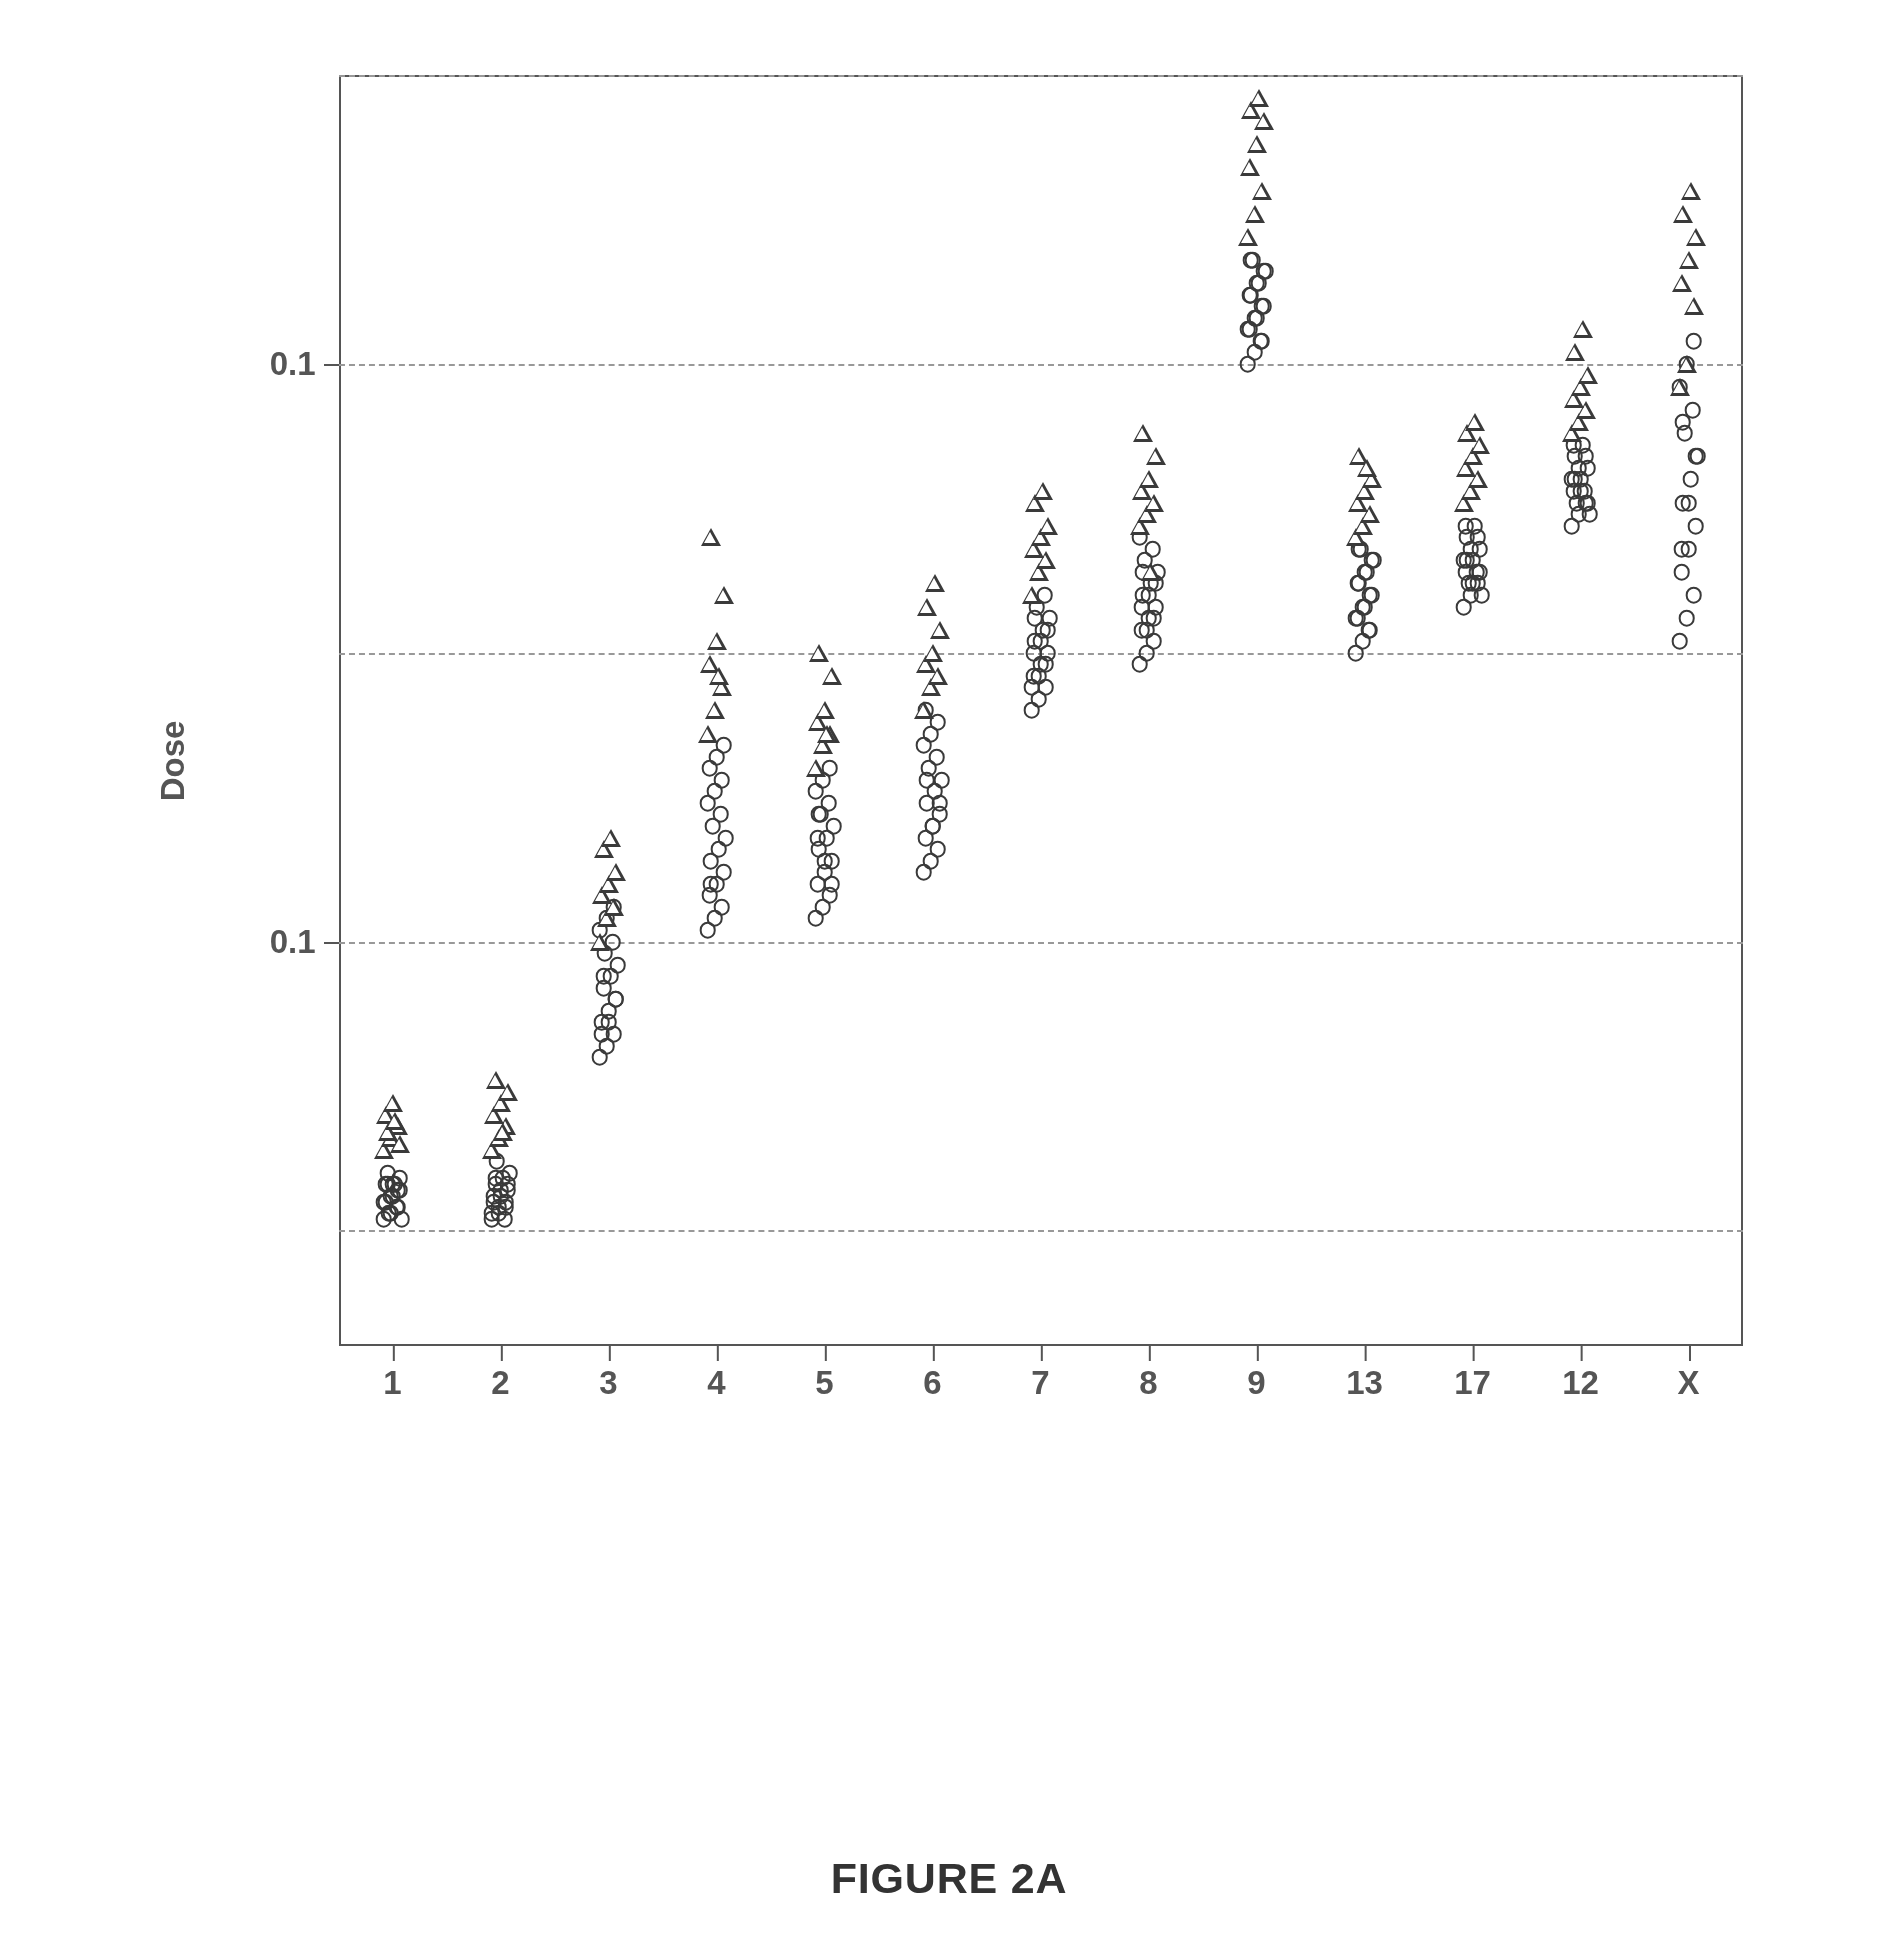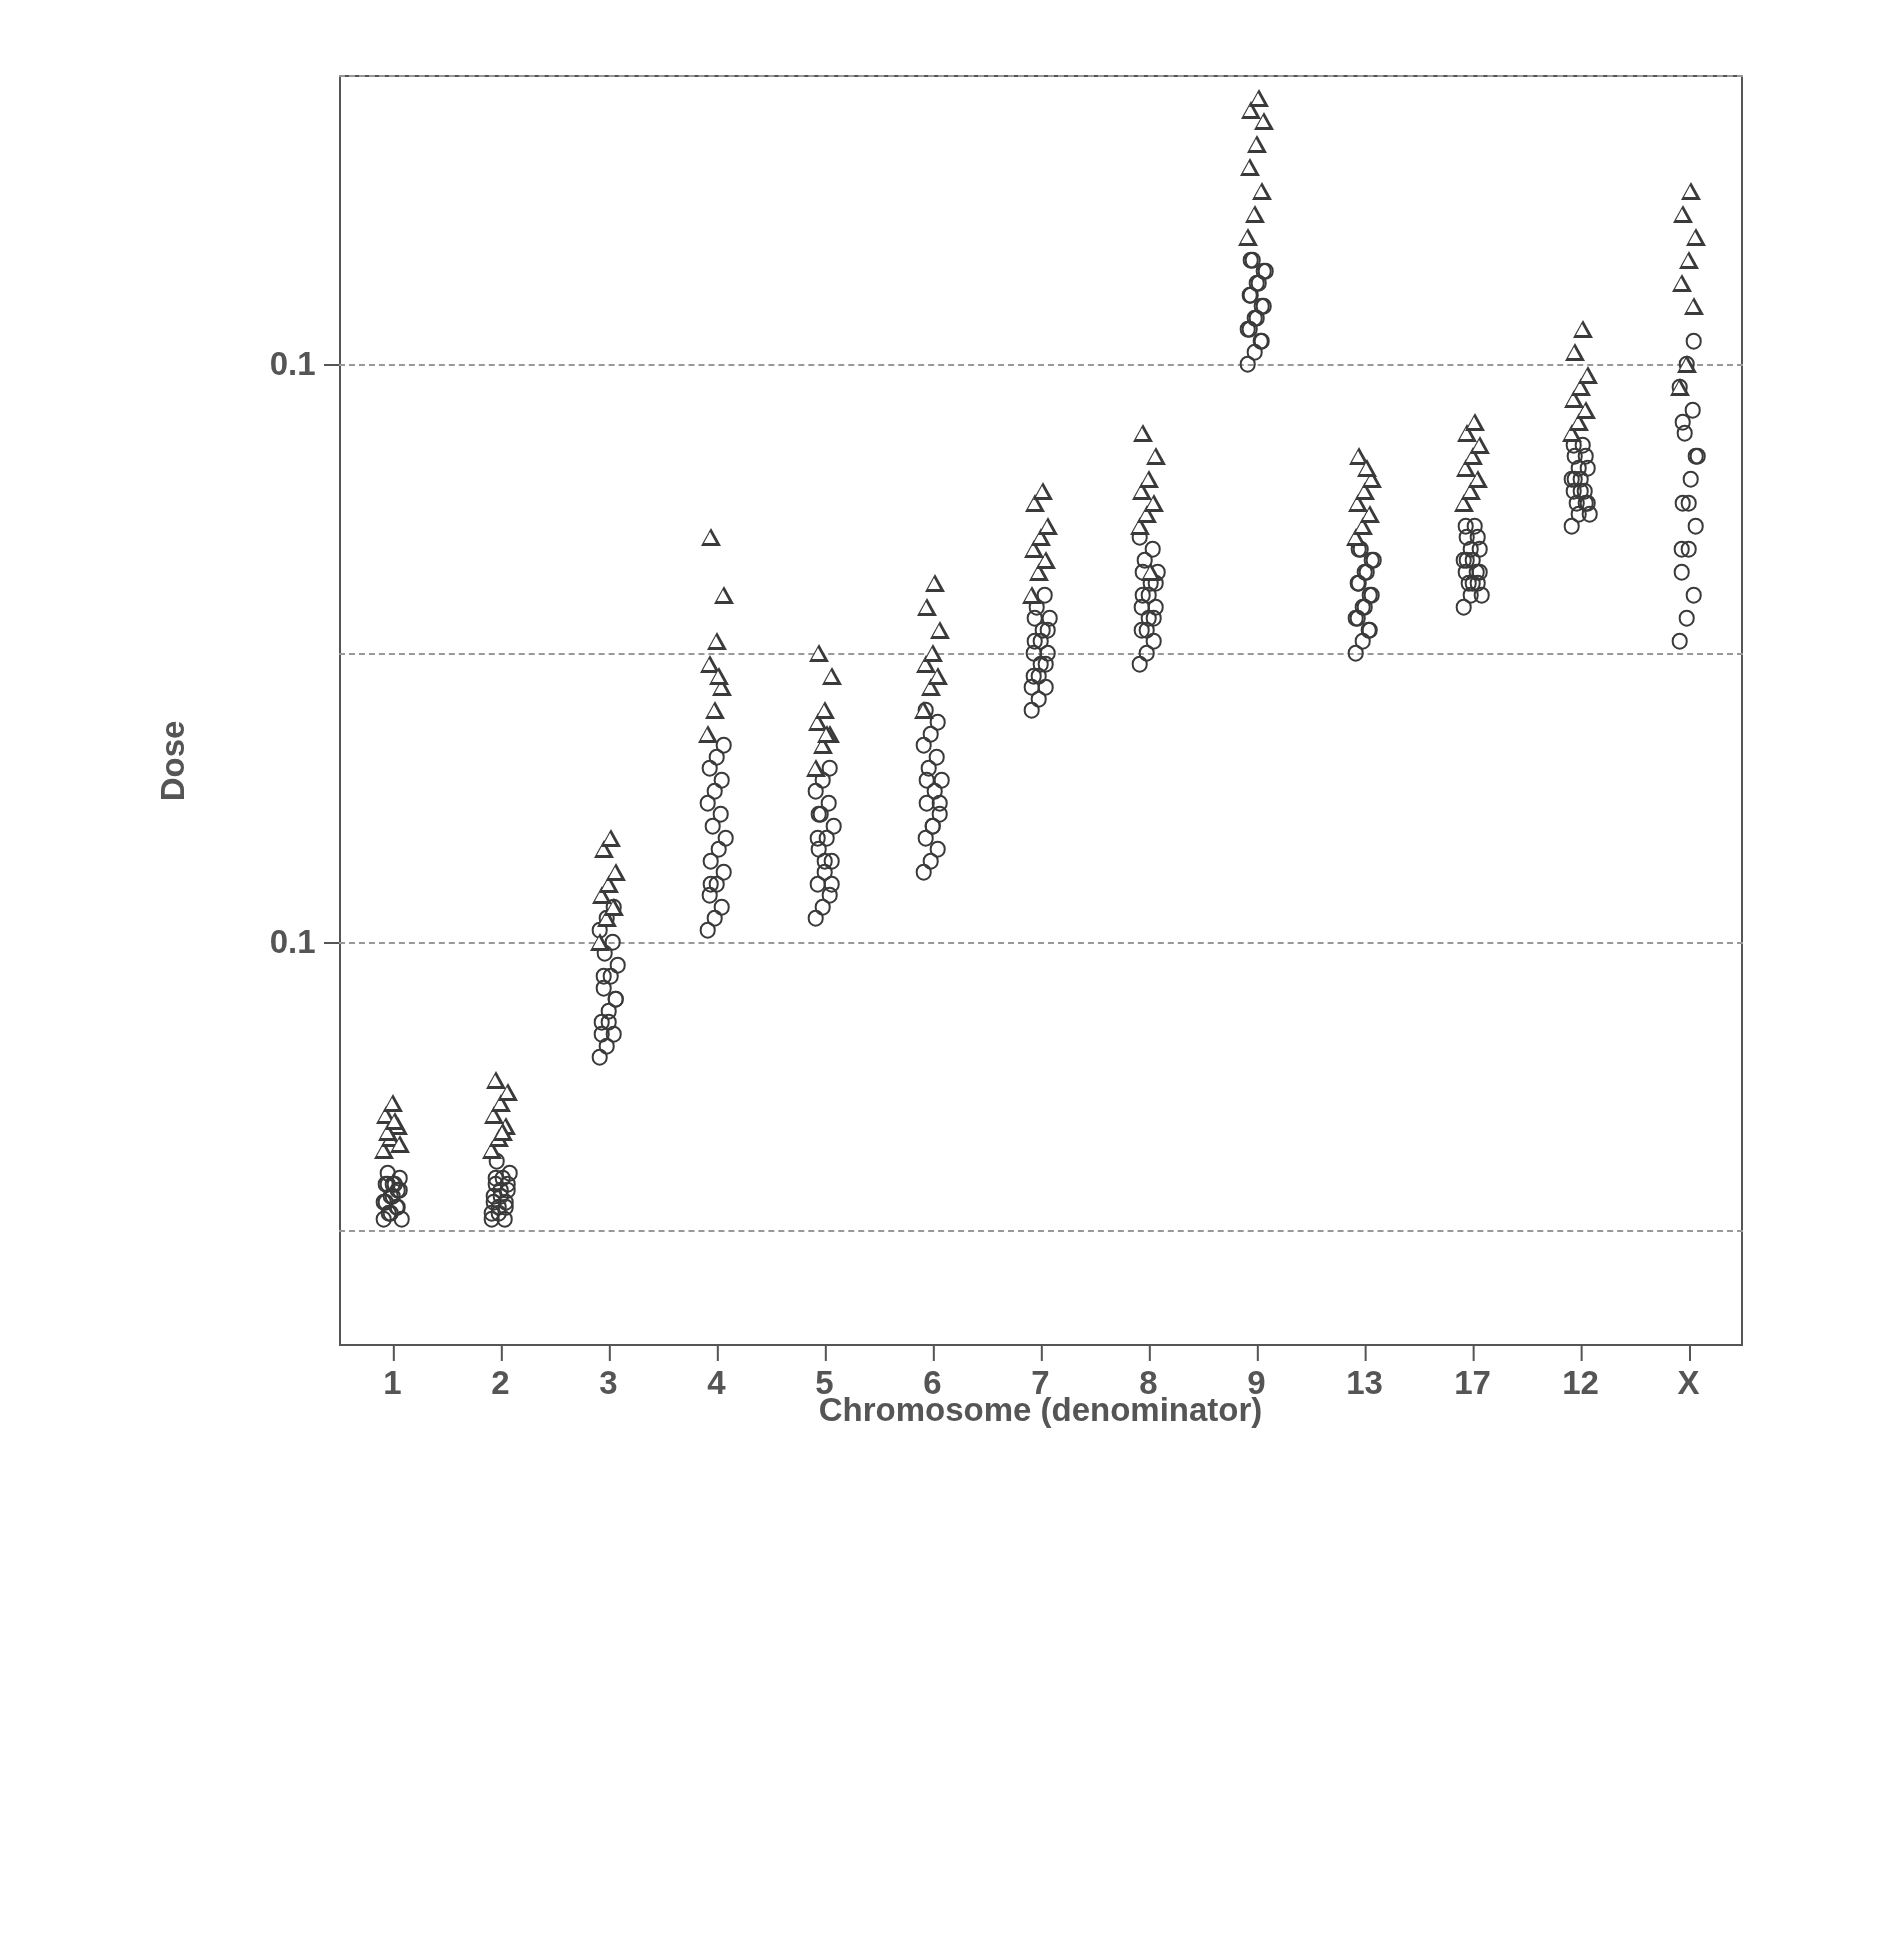--- a/index.html
+++ b/index.html
@@ -562,18 +562,18 @@
         <div class="pt triangle" style="left: 1341px; top: 312px;"></div>
         <div class="pt triangle" style="left: 1348px; top: 289px;"></div>
         <div class="pt triangle" style="left: 1355px; top: 231px;"></div>
         <div class="pt triangle" style="left: 1343px; top: 208px;"></div>
         <div class="pt triangle" style="left: 1350px; top: 185px;"></div>
         <div class="pt triangle" style="left: 1357px; top: 162px;"></div>
         <div class="pt triangle" style="left: 1344px; top: 139px;"></div>
         <div class="pt triangle" style="left: 1352px; top: 116px;"></div>
       </div>
 
-    <div class="x-label">Chromosome (denominator)</div>
 
   </div>
 
+  <div class="fig-caption">FIGURE 2A</div>
 </div>
 
 
 </body></html>

